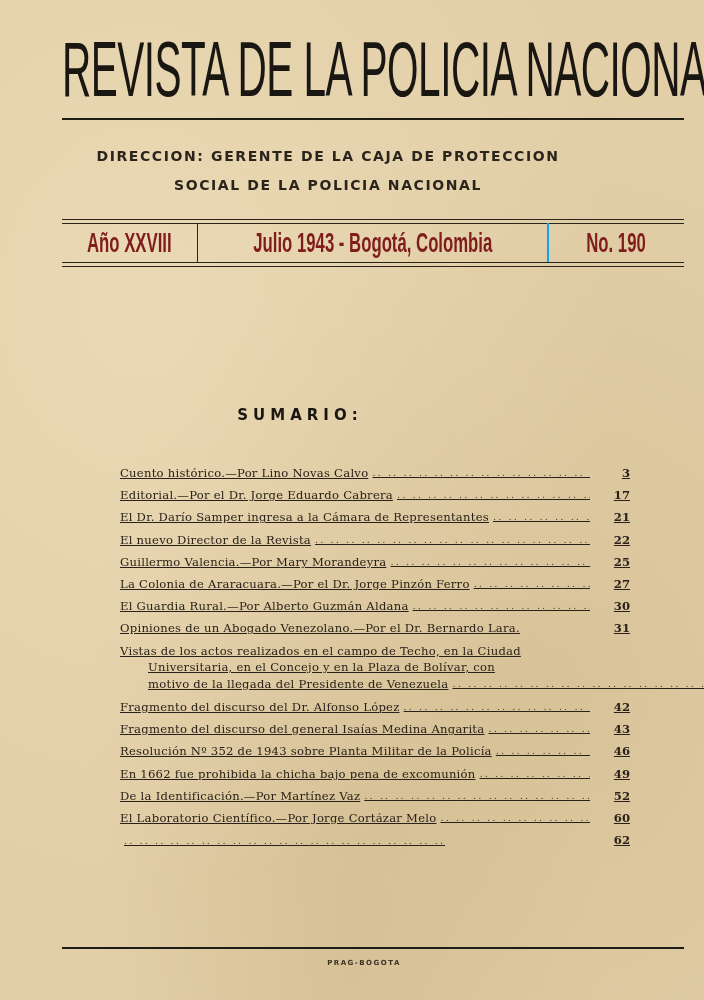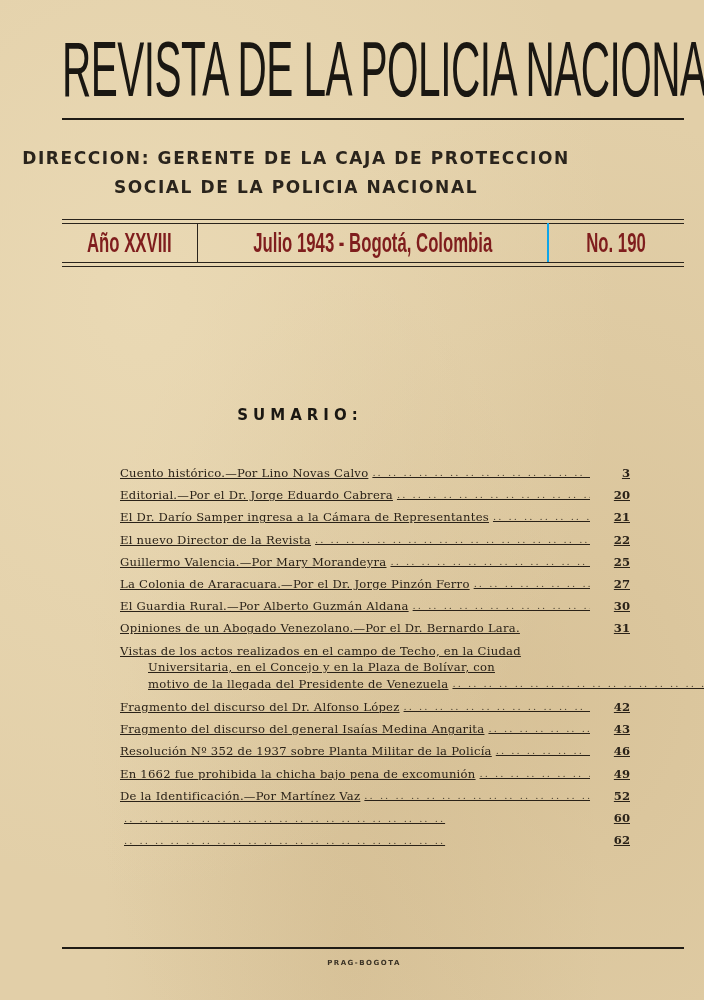--- a/index.html
+++ b/index.html
@@ -26,21 +26,21 @@
       color: #1a1712;
     }
     .title-rule {
       position: absolute; left: 62px; top: 118px; width: 622px; height: 2px;
       background: #1f1b15;
     }
 
     .direction {
       position: absolute; left: 0; width: 592px; text-align: center;
       font-family: "DejaVu Sans", sans-serif; font-weight: 700;
-      font-size: 17px; letter-spacing: 1.6px; color: #2a241c;
+      font-size: 14px; letter-spacing: 1.6px; color: #2a241c; padding-left: 32px;
     }
     .direction.l1 { top: 148px; }
     .direction.l2 { top: 177px; }
 
     .infobox {
       position: absolute; left: 62px; top: 219px; width: 622px; height: 48px;
     }
     .infobox .rule-top, .infobox .rule-bot {
       position: absolute; left: 0; right: 0; height: 3px;
       border-top: 1px solid #2a241c; border-bottom: 1px solid #2a241c;
@@ -133,21 +133,21 @@
           <span class="text">Cuento histórico.—Por Lino Novas Calvo</span>
           <span class="leader">.. .. .. .. .. .. .. .. .. .. .. .. .. .. .. .. .. .. .. .. ..</span>
         </div>
       <span class="page-num">3</span>
     </div>
     <div class="toc-row">
       <div class="entry">
           <span class="text">Editorial.—Por el Dr. Jorge Eduardo Cabrera</span>
           <span class="leader">.. .. .. .. .. .. .. .. .. .. .. .. .. .. .. .. .. .. .. .. ..</span>
         </div>
-      <span class="page-num">20</span>
+      <span class="page-num">17</span>
     </div>
     <div class="toc-row">
       <div class="entry">
           <span class="text">El Dr. Darío Samper ingresa a la Cámara de Representantes</span>
           <span class="leader">.. .. .. .. .. .. .. .. .. .. .. .. .. .. .. .. .. .. .. .. ..</span>
         </div>
       <span class="page-num">21</span>
     </div>
     <div class="toc-row">
       <div class="entry">
@@ -206,41 +206,42 @@
     </div>
     <div class="toc-row">
       <div class="entry">
           <span class="text">Fragmento del discurso del general Isaías Medina Angarita</span>
           <span class="leader">.. .. .. .. .. .. .. .. .. .. .. .. .. .. .. .. .. .. .. .. ..</span>
         </div>
       <span class="page-num">43</span>
     </div>
     <div class="toc-row">
       <div class="entry">
-          <span class="text">Resolución Nº 352 de 1937 sobre Planta Militar de la Policía</span>
+          <span class="text">Resolución Nº 352 de 1943 sobre Planta Militar de la Policía</span>
           <span class="leader">.. .. .. .. .. .. .. .. .. .. .. .. .. .. .. .. .. .. .. .. ..</span>
         </div>
       <span class="page-num">46</span>
     </div>
     <div class="toc-row">
       <div class="entry">
           <span class="text">En 1662 fue prohibida la chicha bajo pena de excomunión</span>
           <span class="leader">.. .. .. .. .. .. .. .. .. .. .. .. .. .. .. .. .. .. .. .. ..</span>
         </div>
       <span class="page-num">49</span>
     </div>
     <div class="toc-row">
       <div class="entry">
           <span class="text">De la Identificación.—Por Martínez Vaz</span>
           <span class="leader">.. .. .. .. .. .. .. .. .. .. .. .. .. .. .. .. .. .. .. .. ..</span>
         </div>
       <span class="page-num">52</span>
     </div>
     <div class="toc-row">
       <div class="entry">
+          <span class="text">El Laboratorio Científico.—Por Jorge Cortázar Melo</span>
           <span class="leader">.. .. .. .. .. .. .. .. .. .. .. .. .. .. .. .. .. .. .. .. ..</span>
         </div>
       <span class="page-num">60</span>
     </div>
     <div class="toc-row">
       <div class="entry">
           <span class="leader">.. .. .. .. .. .. .. .. .. .. .. .. .. .. .. .. .. .. .. .. ..</span>
         </div>
       <span class="page-num">62</span>
     </div>

